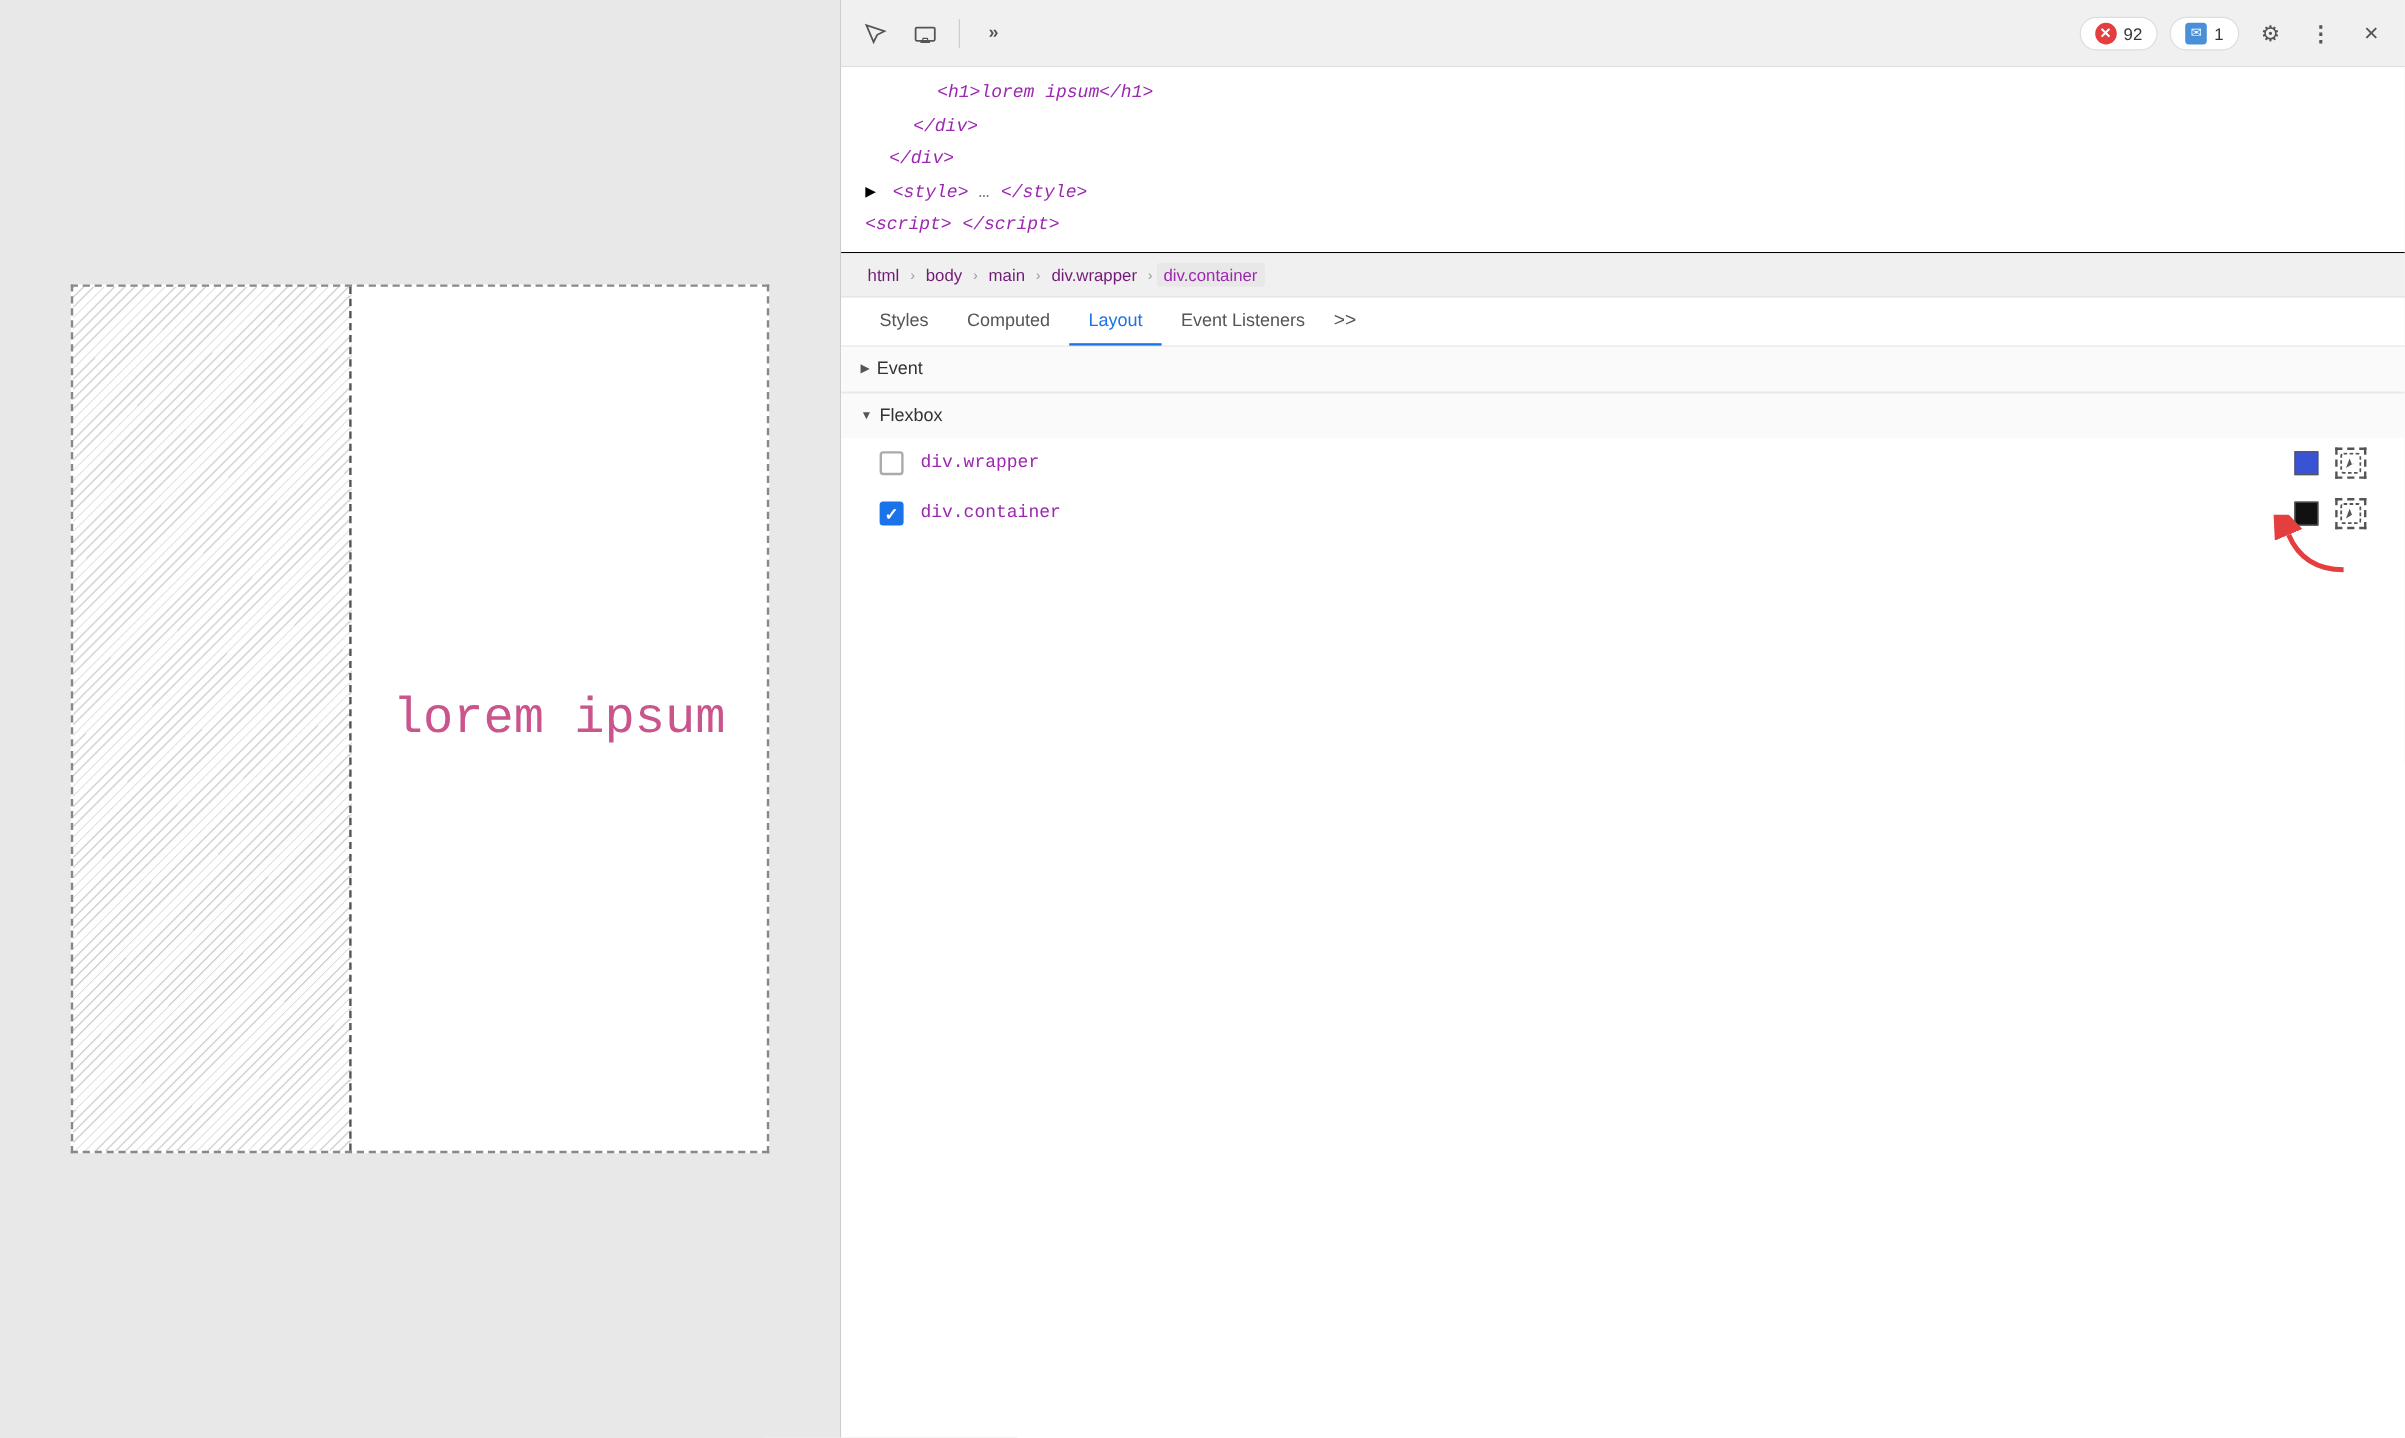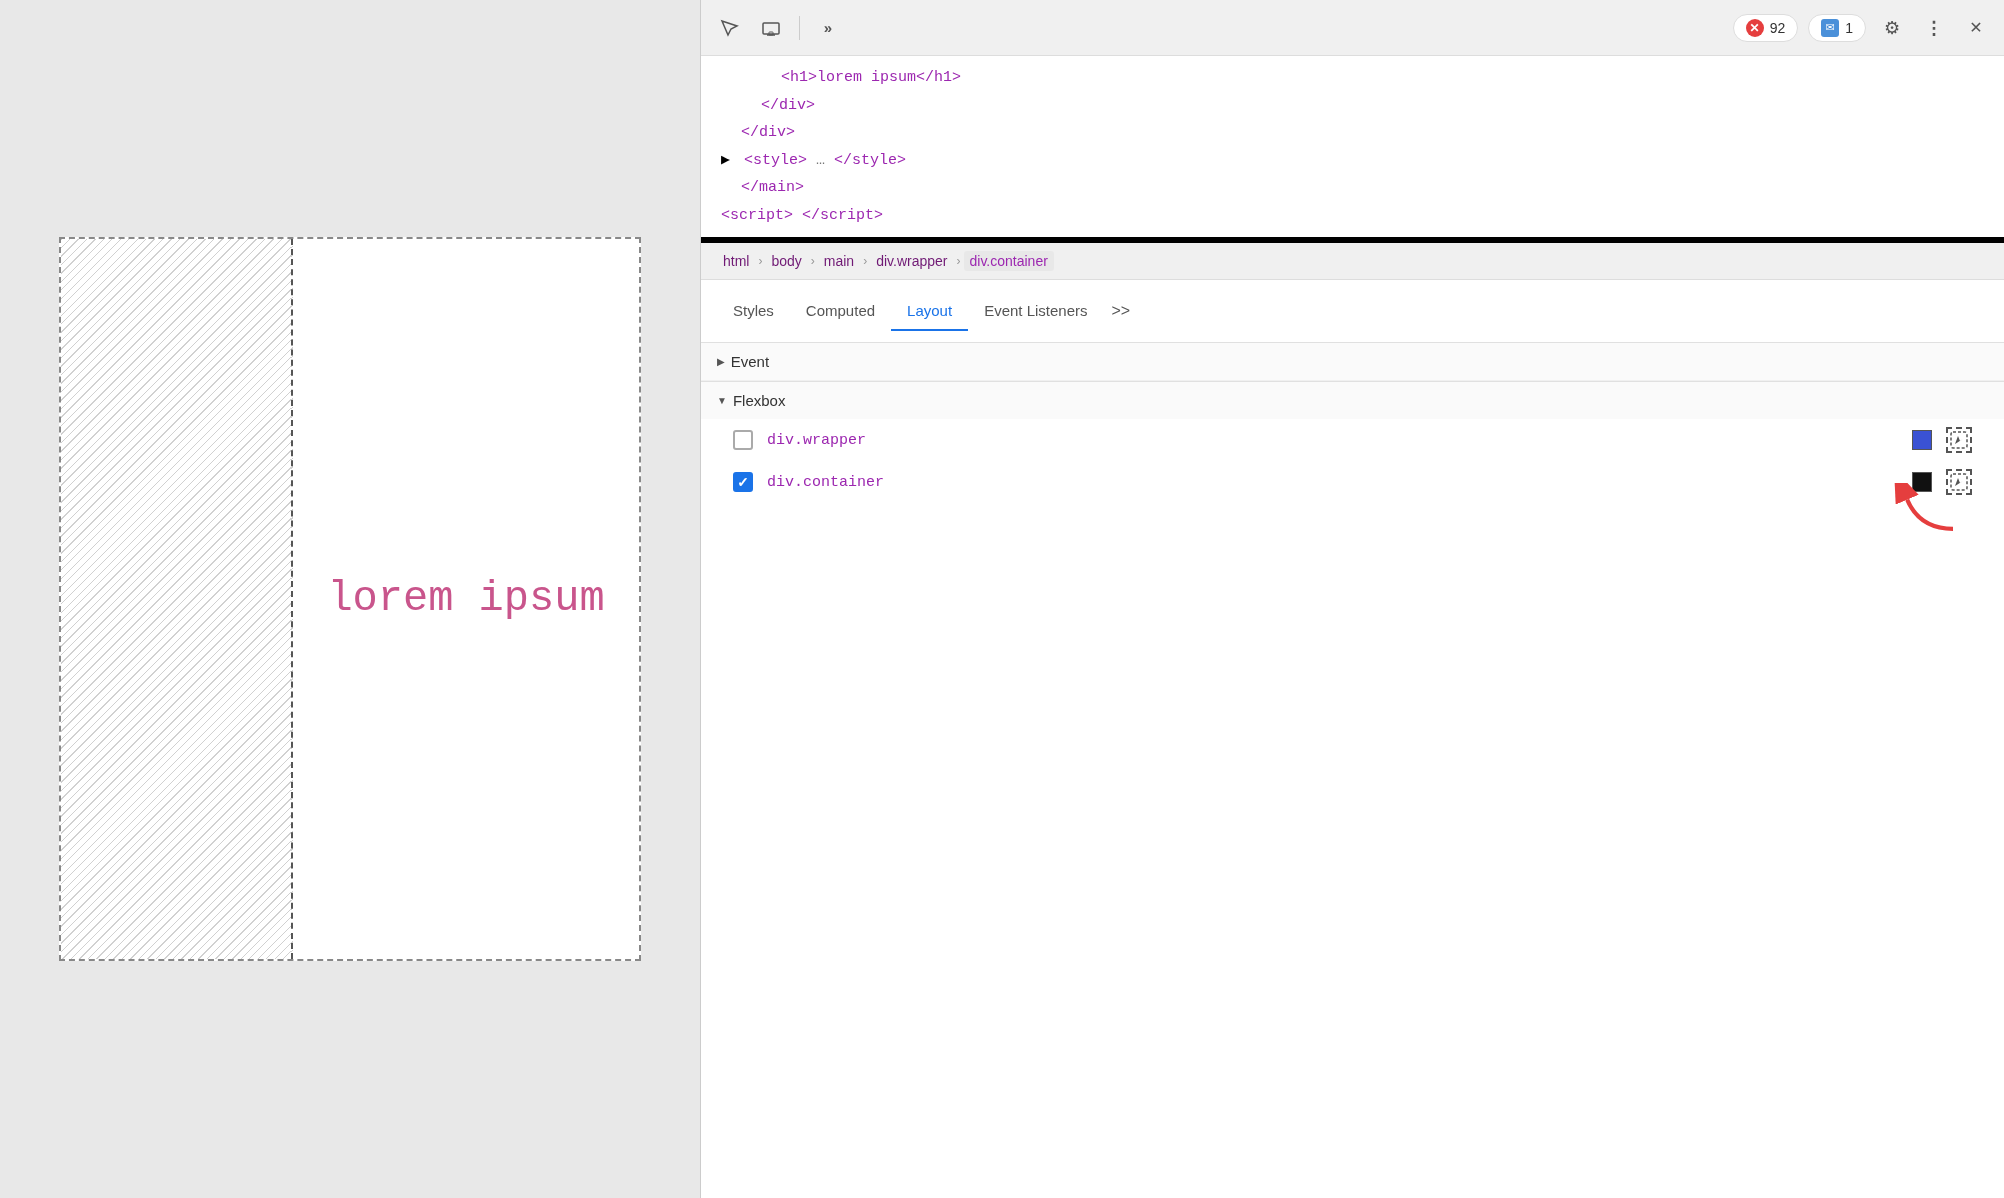--- a/index.html
+++ b/index.html
@@ -120,22 +120,23 @@
 
     .toolbar-spacer { flex: 1; }
 
     
     .html-tree {
       background: white;
       padding: 8px 0;
       font-family: 'Courier New', Courier, monospace;
       font-size: 15px;
       line-height: 1.7;
-      border-bottom: 6px solid #000000;
+      border-bottom: 1px solid #000000;
       overflow: hidden;
+      font-style: italic;
     }
 
     .tree-line {
       padding: 1px 20px;
       white-space: nowrap;
     }
 
     .tag-purple { color: #9c27b0; }
     .indent-1 { padding-left: 40px; }
     .indent-2 { padding-left: 60px; }
@@ -175,21 +176,21 @@
       color: #999;
       font-size: 12px;
       padding: 0 1px;
     }
 
     
     .tabs-bar {
       background: white;
       border-bottom: 1px solid #e0e0e0;
       display: flex;
-      padding: 12px 16px;
+      padding: 1px 16px;
     }
 
     .tab {
       padding: 10px 16px;
       font-size: 15px;
       color: #555;
       cursor: pointer;
       border-bottom: 2px solid transparent;
       margin-bottom: -1px;
     }
@@ -400,23 +401,20 @@
       <span class="tag-purple">&lt;/div&gt;</span>
     </div>
     <div class="tree-line indent-1">
       <span class="tag-purple">&lt;/div&gt;</span>
     </div>
     <div class="tree-line" style="padding-left:20px;">
       <span class="tree-triangle" style="display:inline-block;width:14px;cursor:pointer;">▶</span>
       <span class="tag-purple">&lt;style&gt;</span>
       <span style="color:#777;">…</span>
       <span class="tag-purple">&lt;/style&gt;</span>
-    </div>
-    <div class="tree-line indent-1">
-      <span class="tag-purple">&lt;/main&gt;</span>
     </div>
     <div class="tree-line" style="padding-left:20px;">
       <span class="tag-purple">&lt;script&gt; &lt;/script&gt;</span>
     </div>
   </div>
 
   <div class="breadcrumb-bar">
     <span class="breadcrumb-item">html</span>
     <span class="breadcrumb-sep">›</span>
     <span class="breadcrumb-item">body</span>

